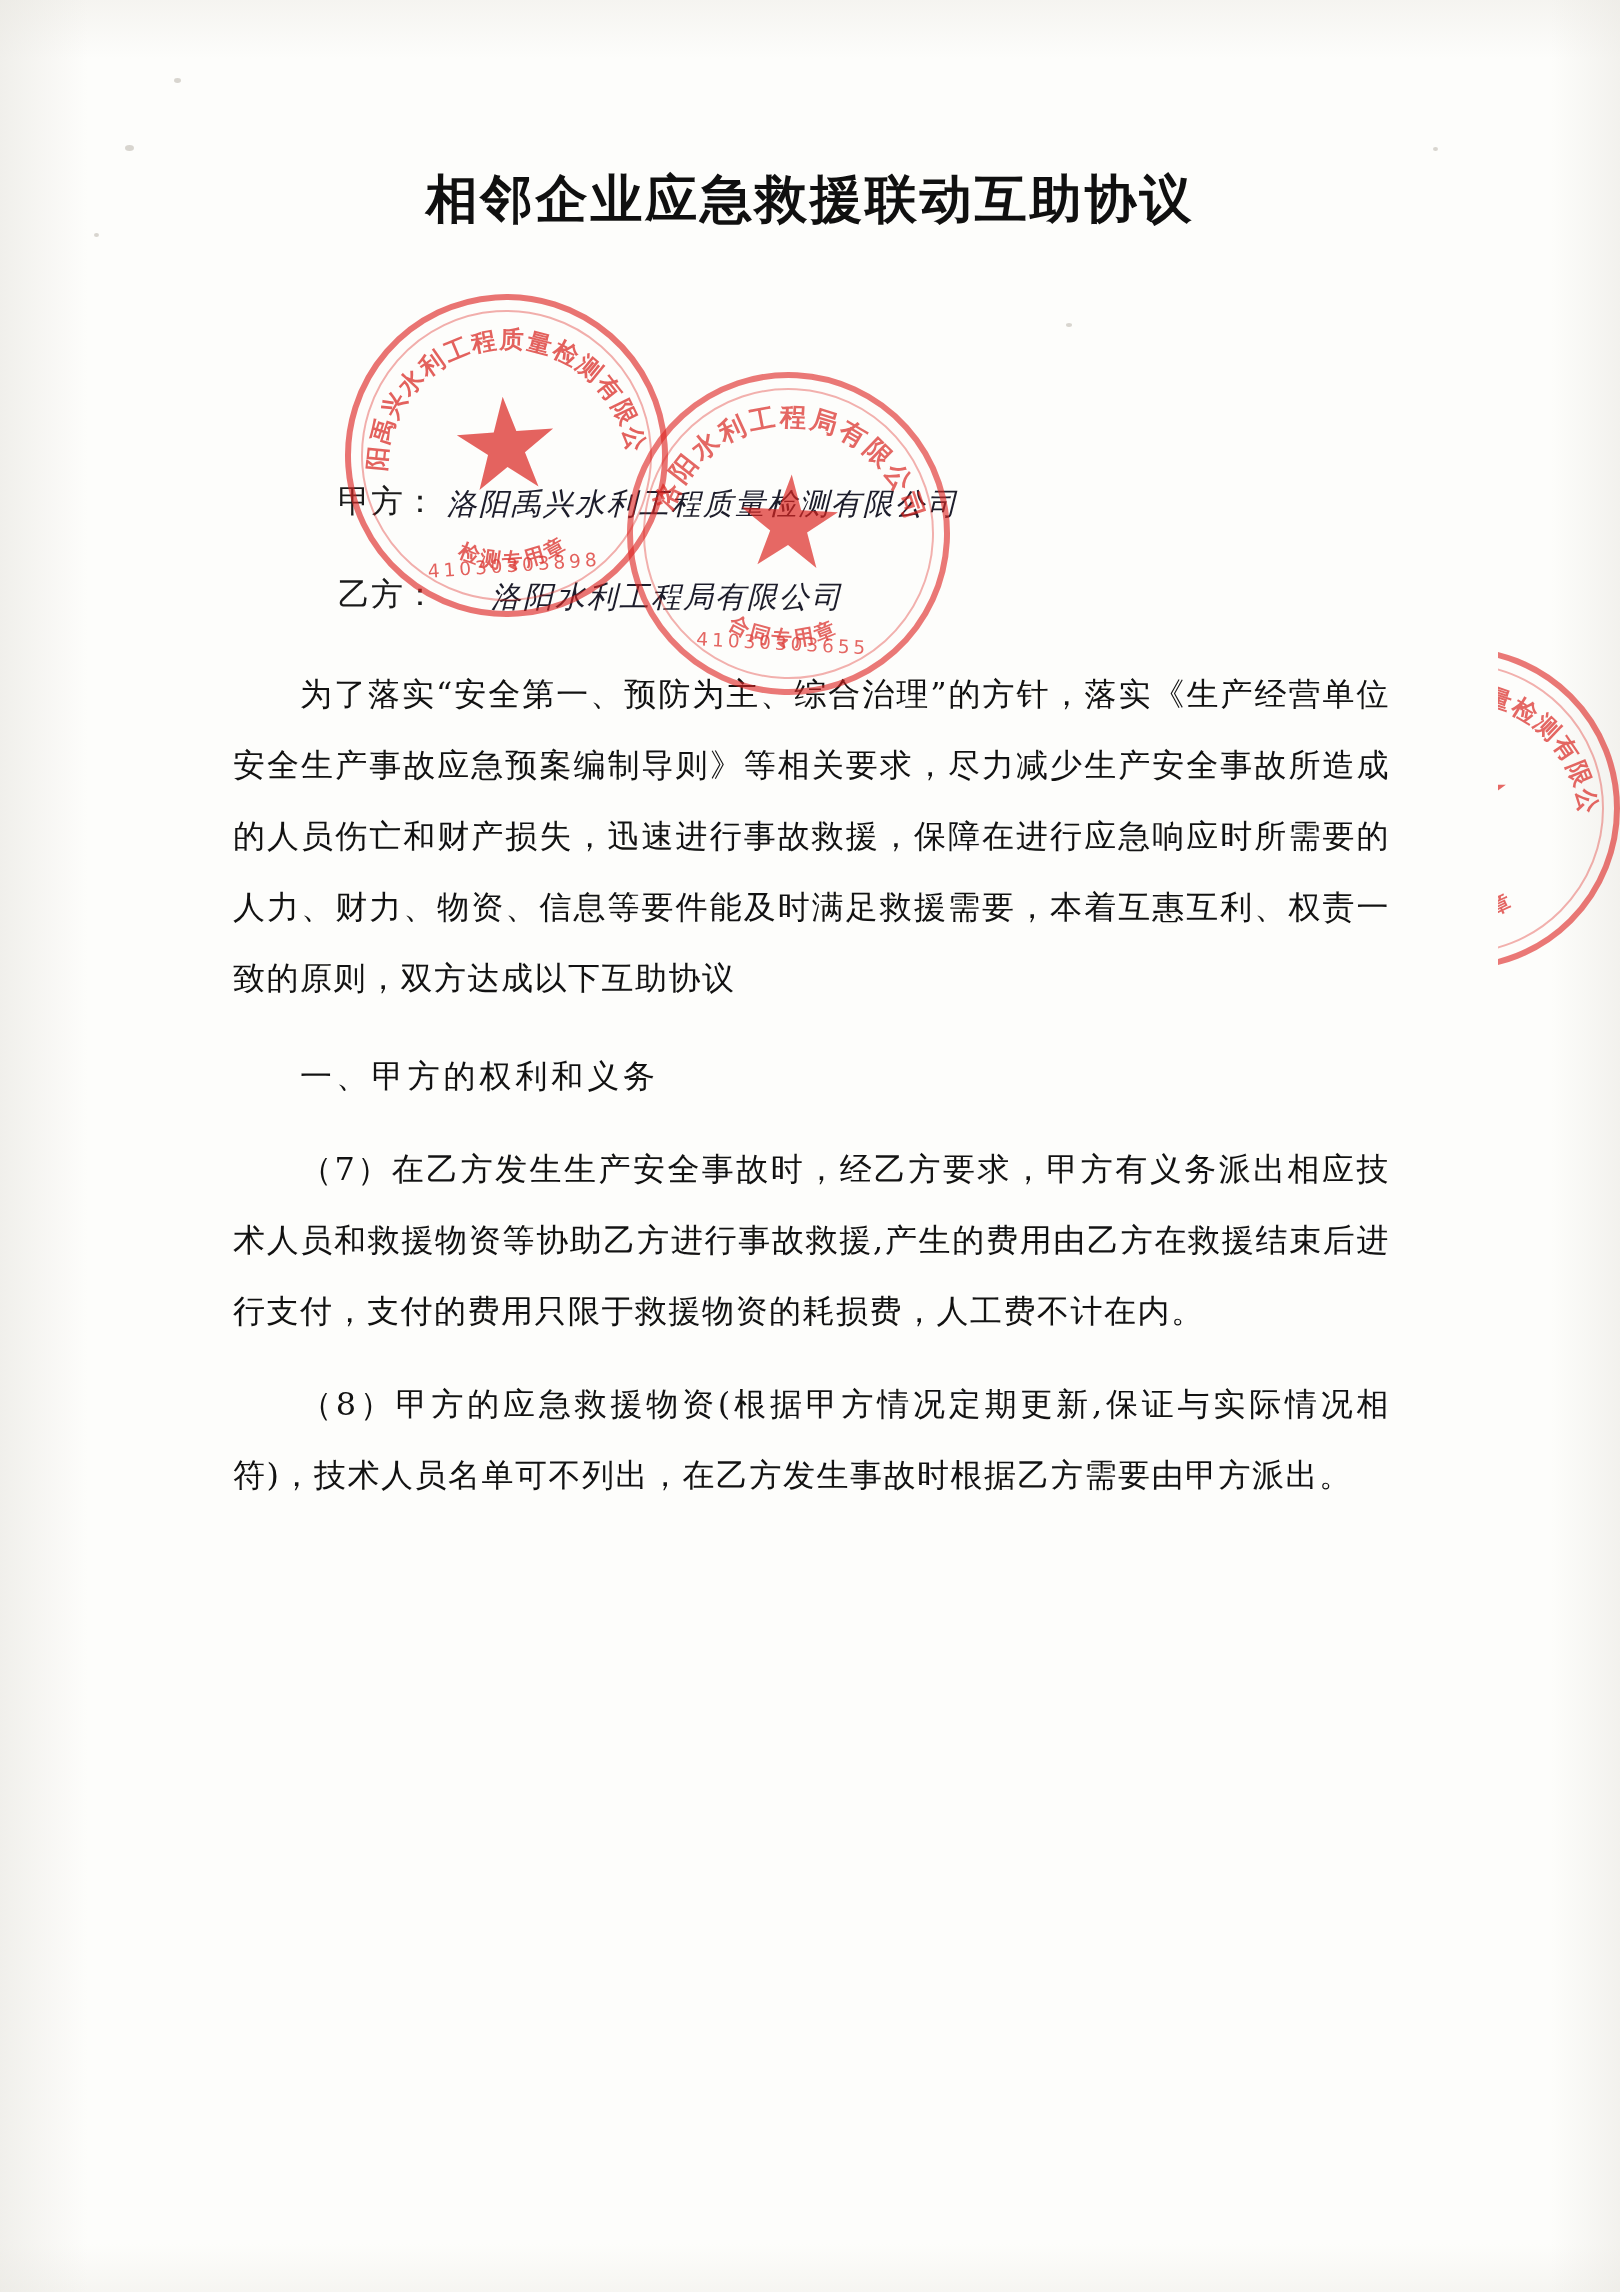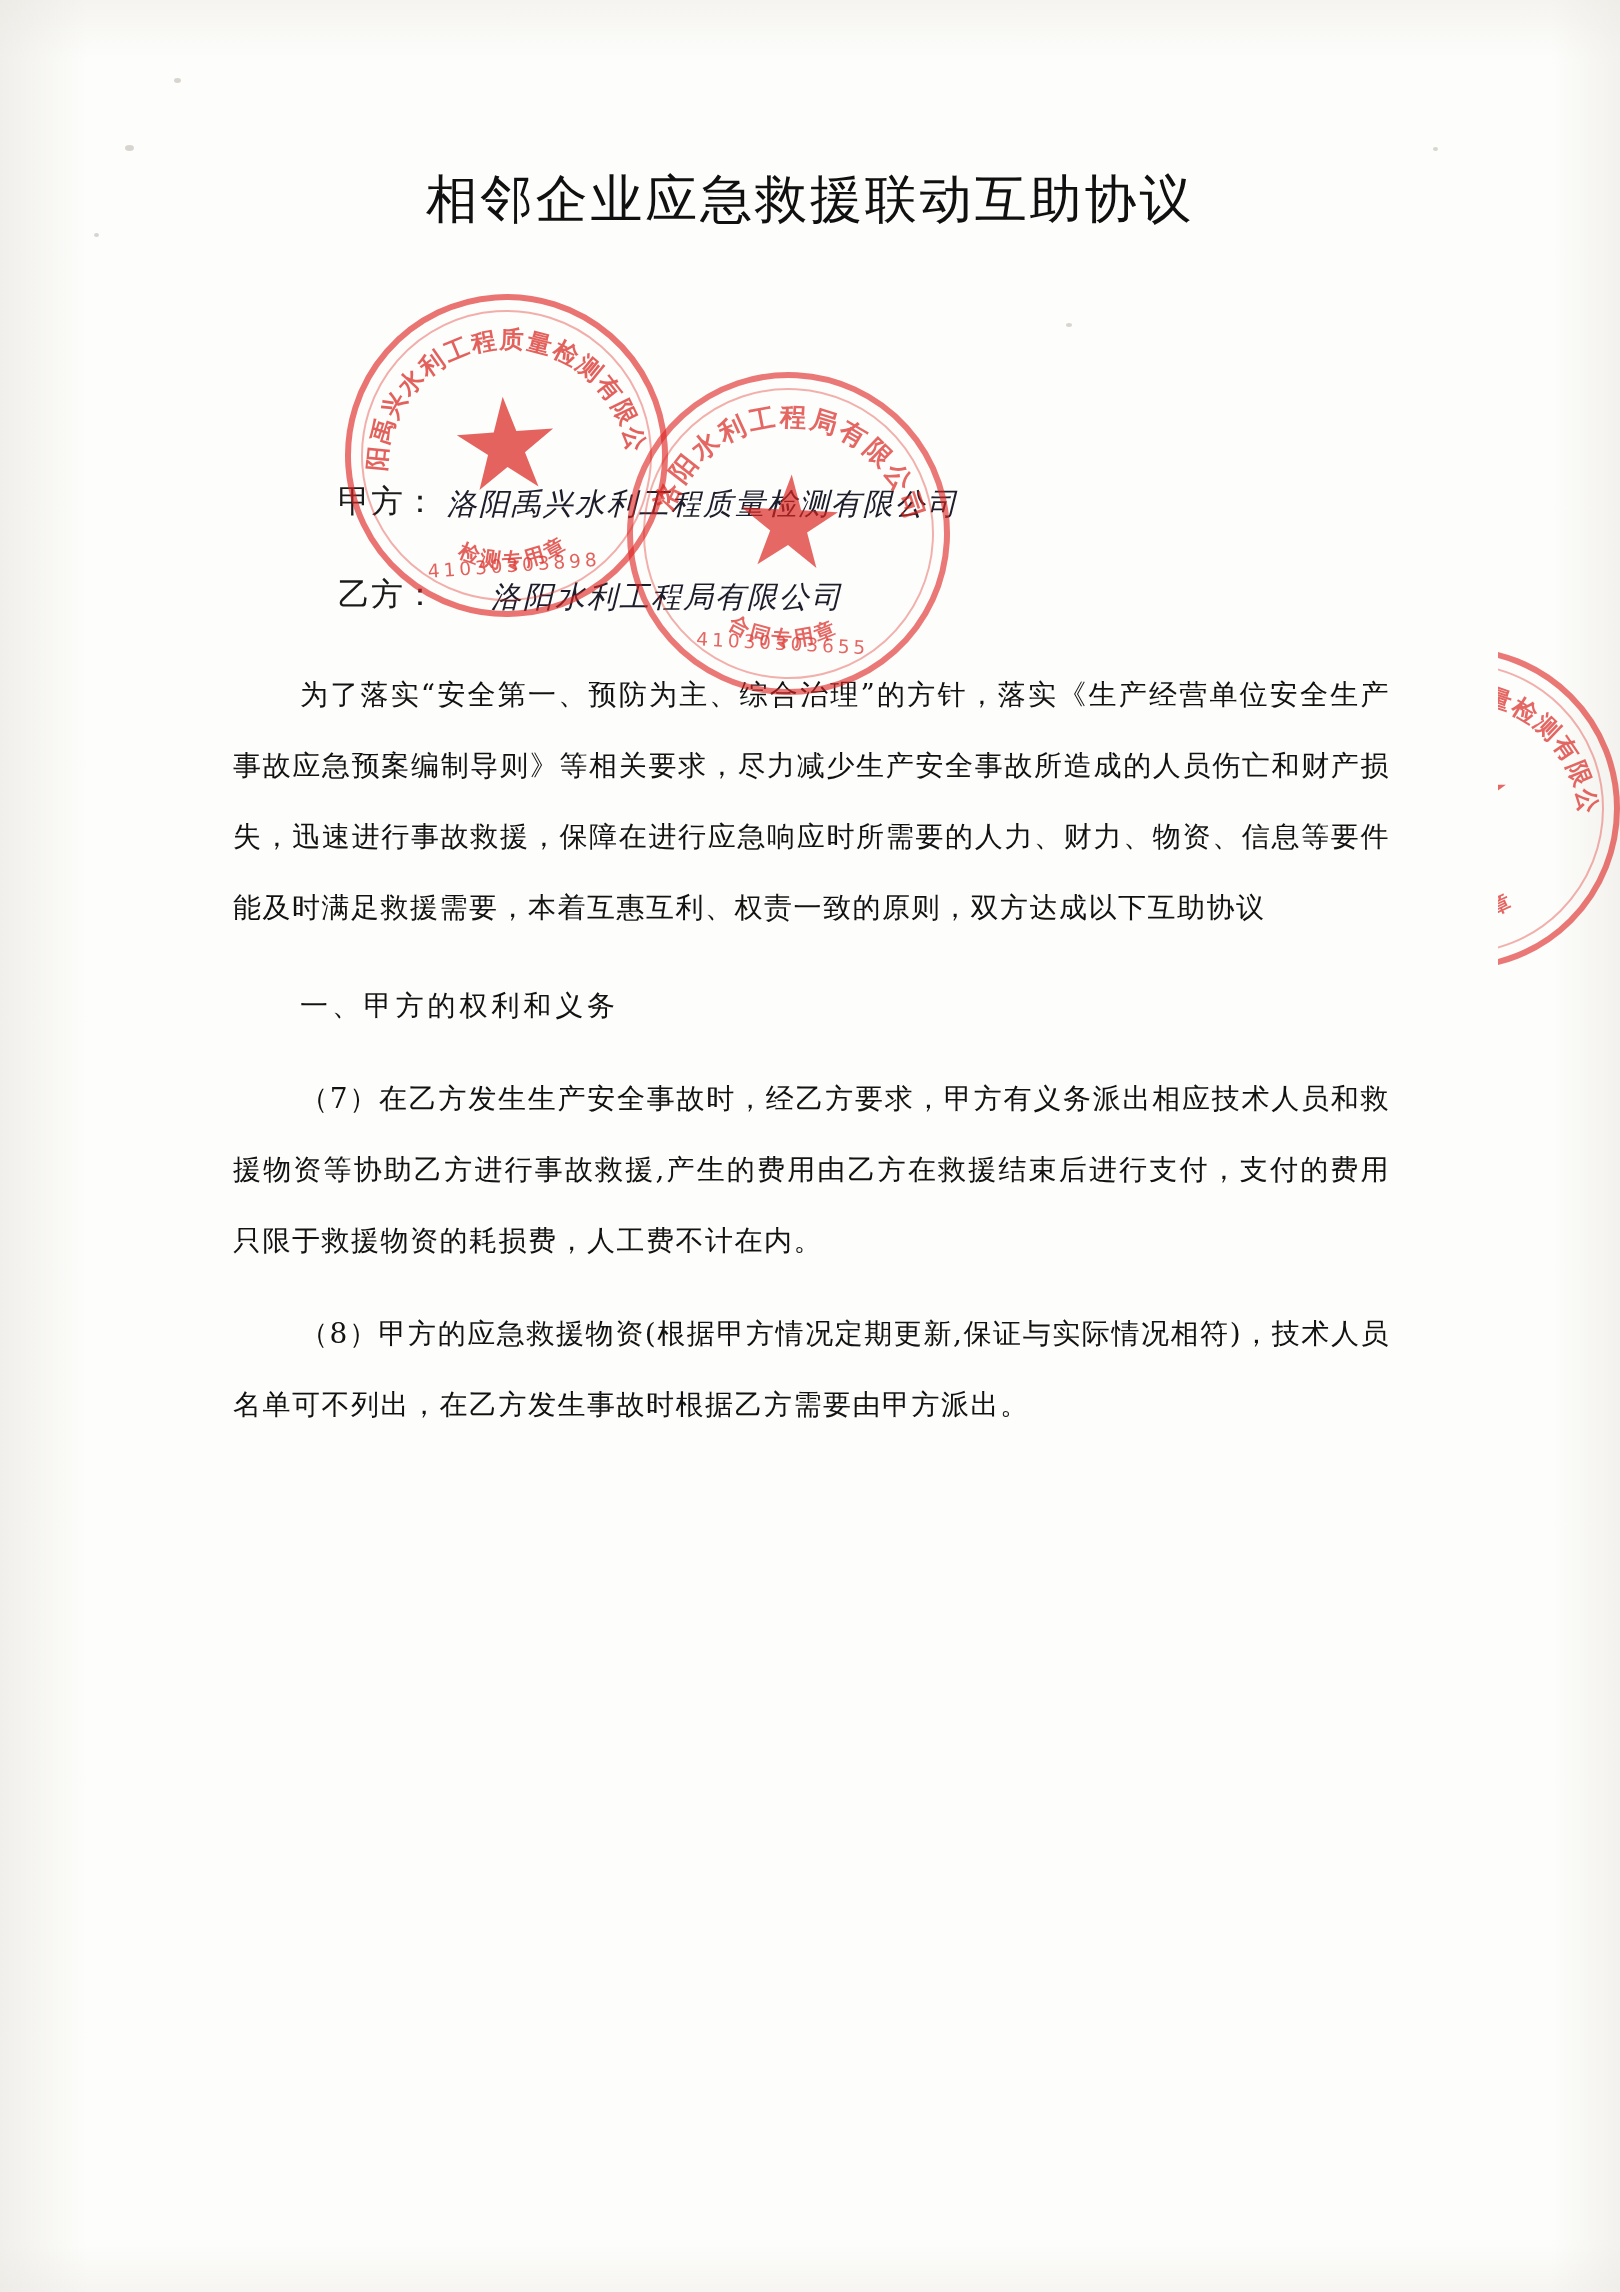--- a/index.html
+++ b/index.html
@@ -46,21 +46,21 @@
   }
 
   .doc-title {
     position: absolute;
     top: 165px;
     left: 0;
     width: 1620px;
     text-align: center;
     font-family: "DejaVu Serif", "Liberation Serif", serif;
     font-size: 52px;
-    font-weight: normal;
+    font-weight: bold;
     letter-spacing: 2.9px;
     color: #101010;
   }
 
   .party-line {
     position: absolute;
     font-size: 32px;
     color: #1a1a1a;
     letter-spacing: 1px;
   }
@@ -77,21 +77,21 @@
     top: 2px;
   }
   .party-a .handwritten { margin-left: 9.8px; }
   .party-b .handwritten { margin-left: 54px; }
 
   .body-text {
     position: absolute;
     left: 233px;
     top: 659px;
     width: 1157px;
-    font-size: 28px;
+    font-size: 32px;
     line-height: 71px;
     color: #121212;
     letter-spacing: 1.5px;
     text-align: justify;
   }
   .para {
     margin: 0 0 0 0;
     text-indent: 67px;
   }
   .section-heading {

